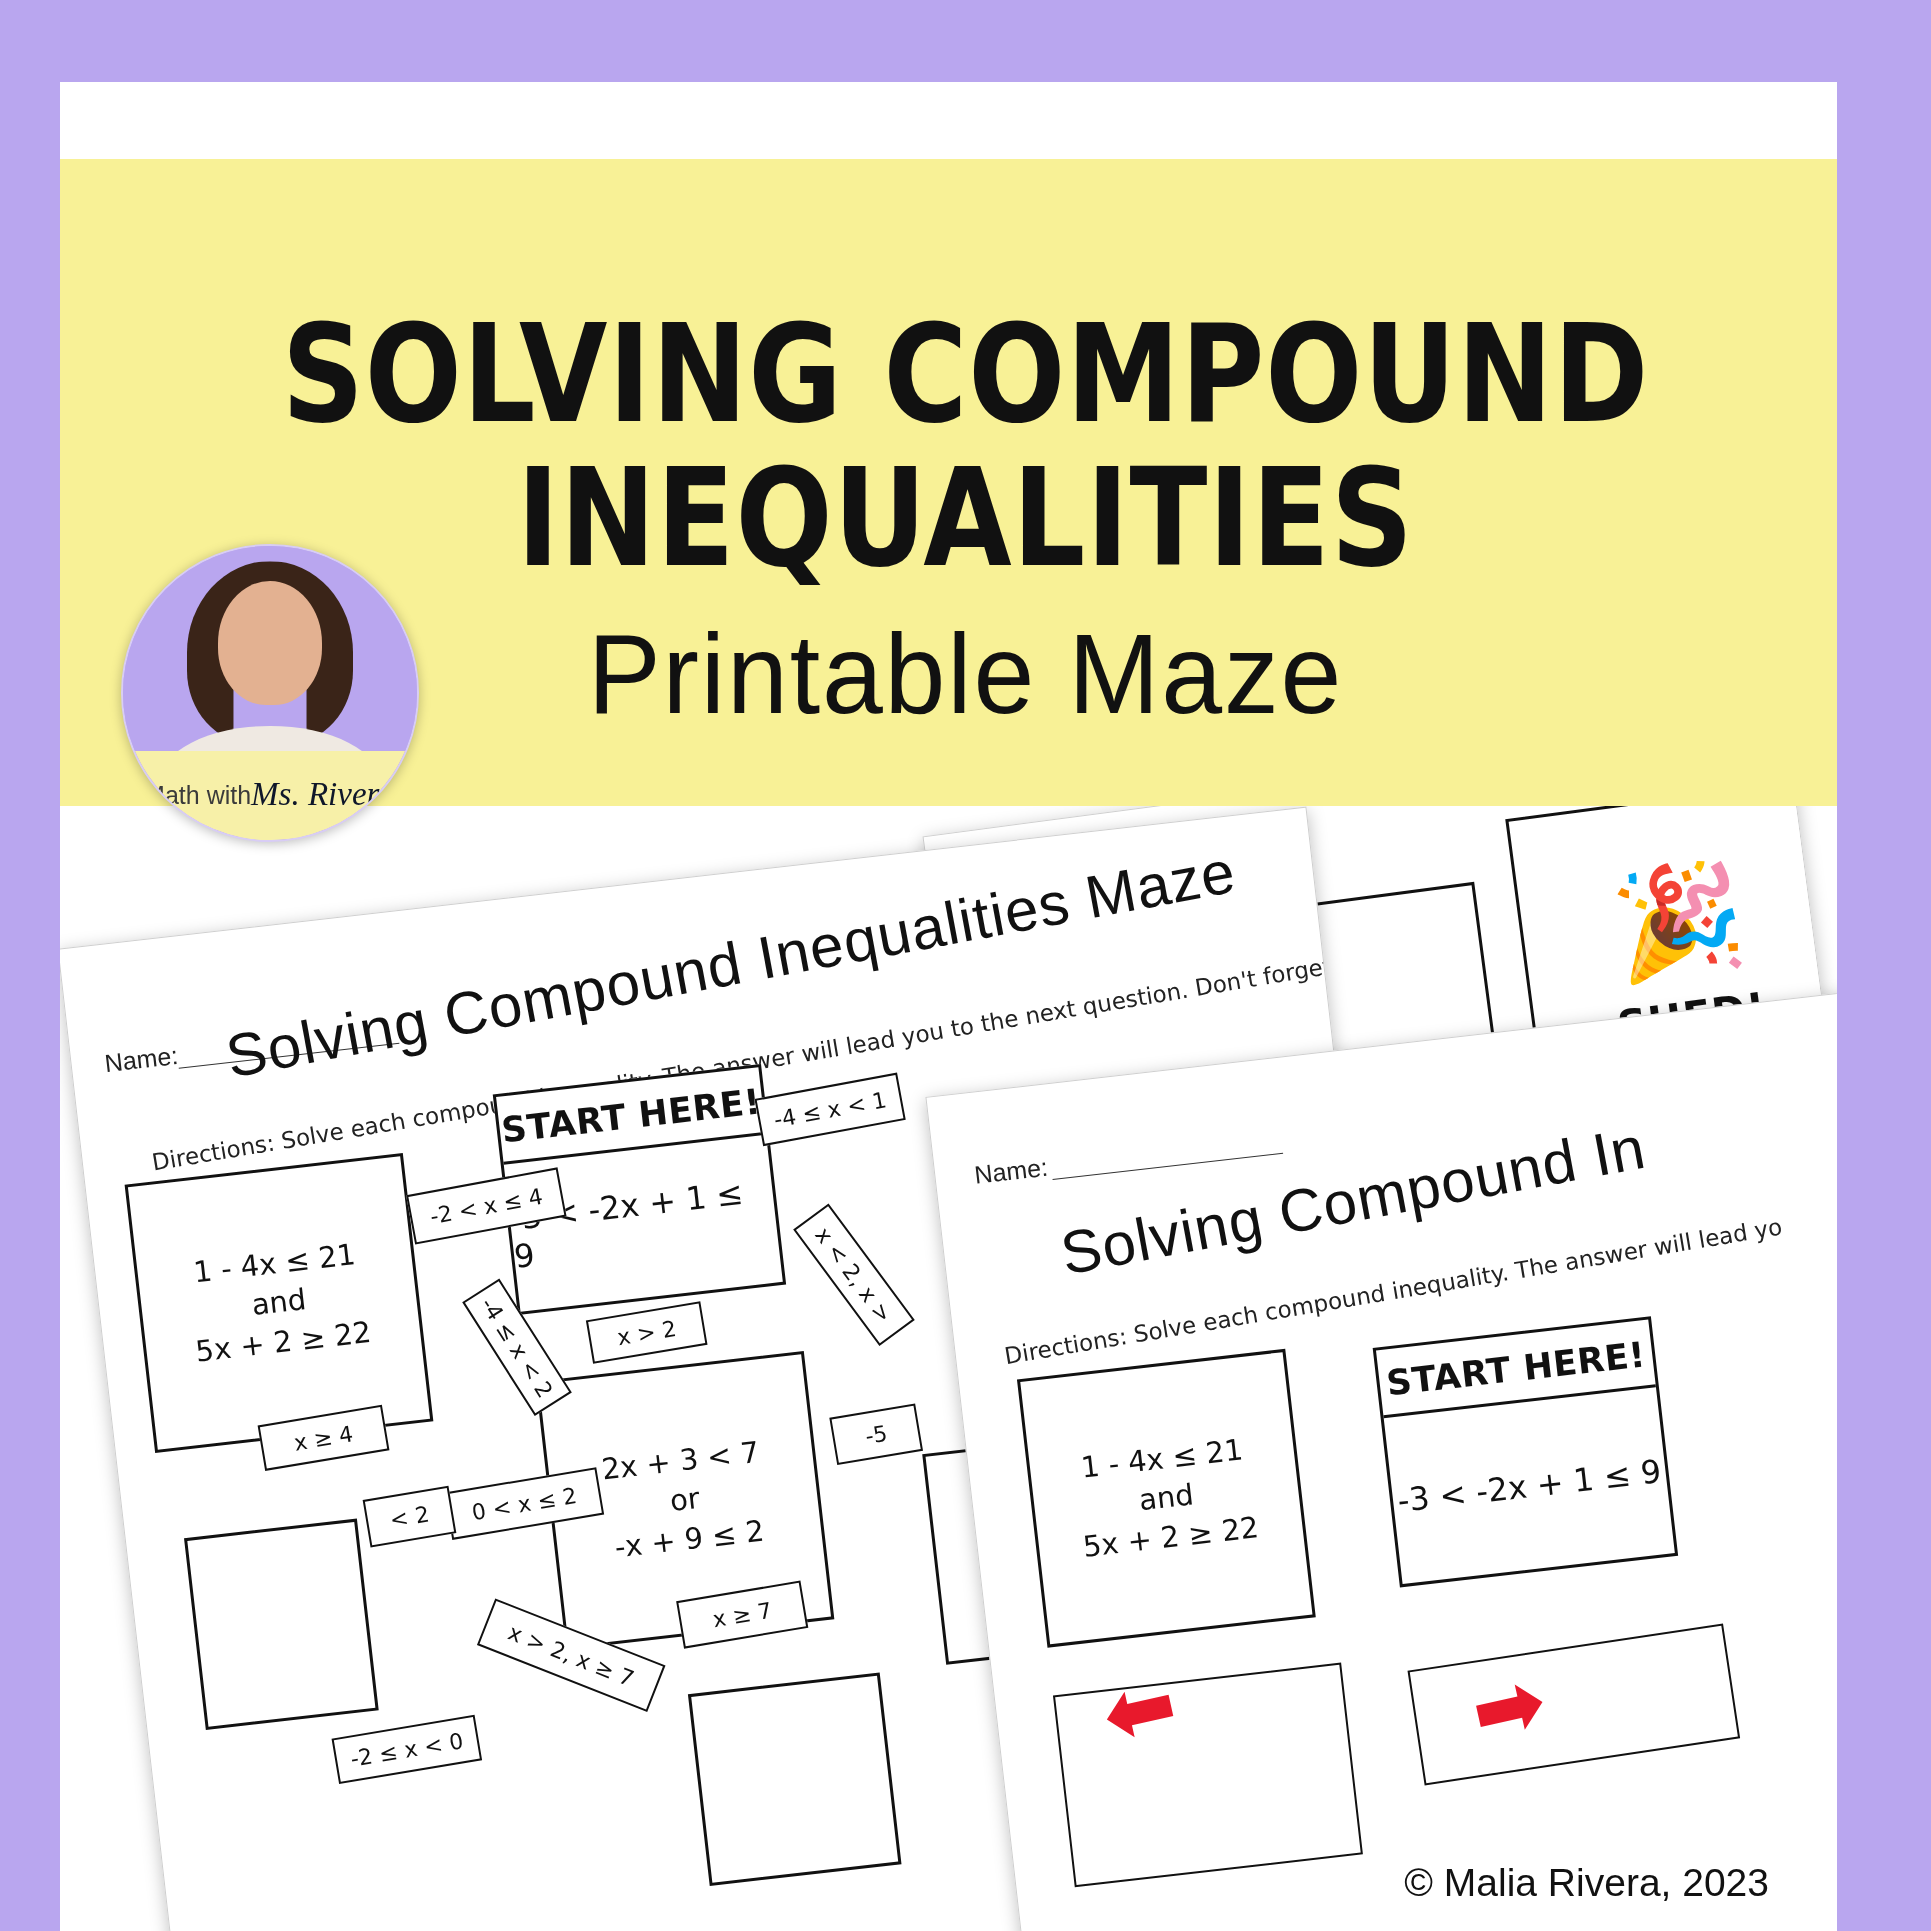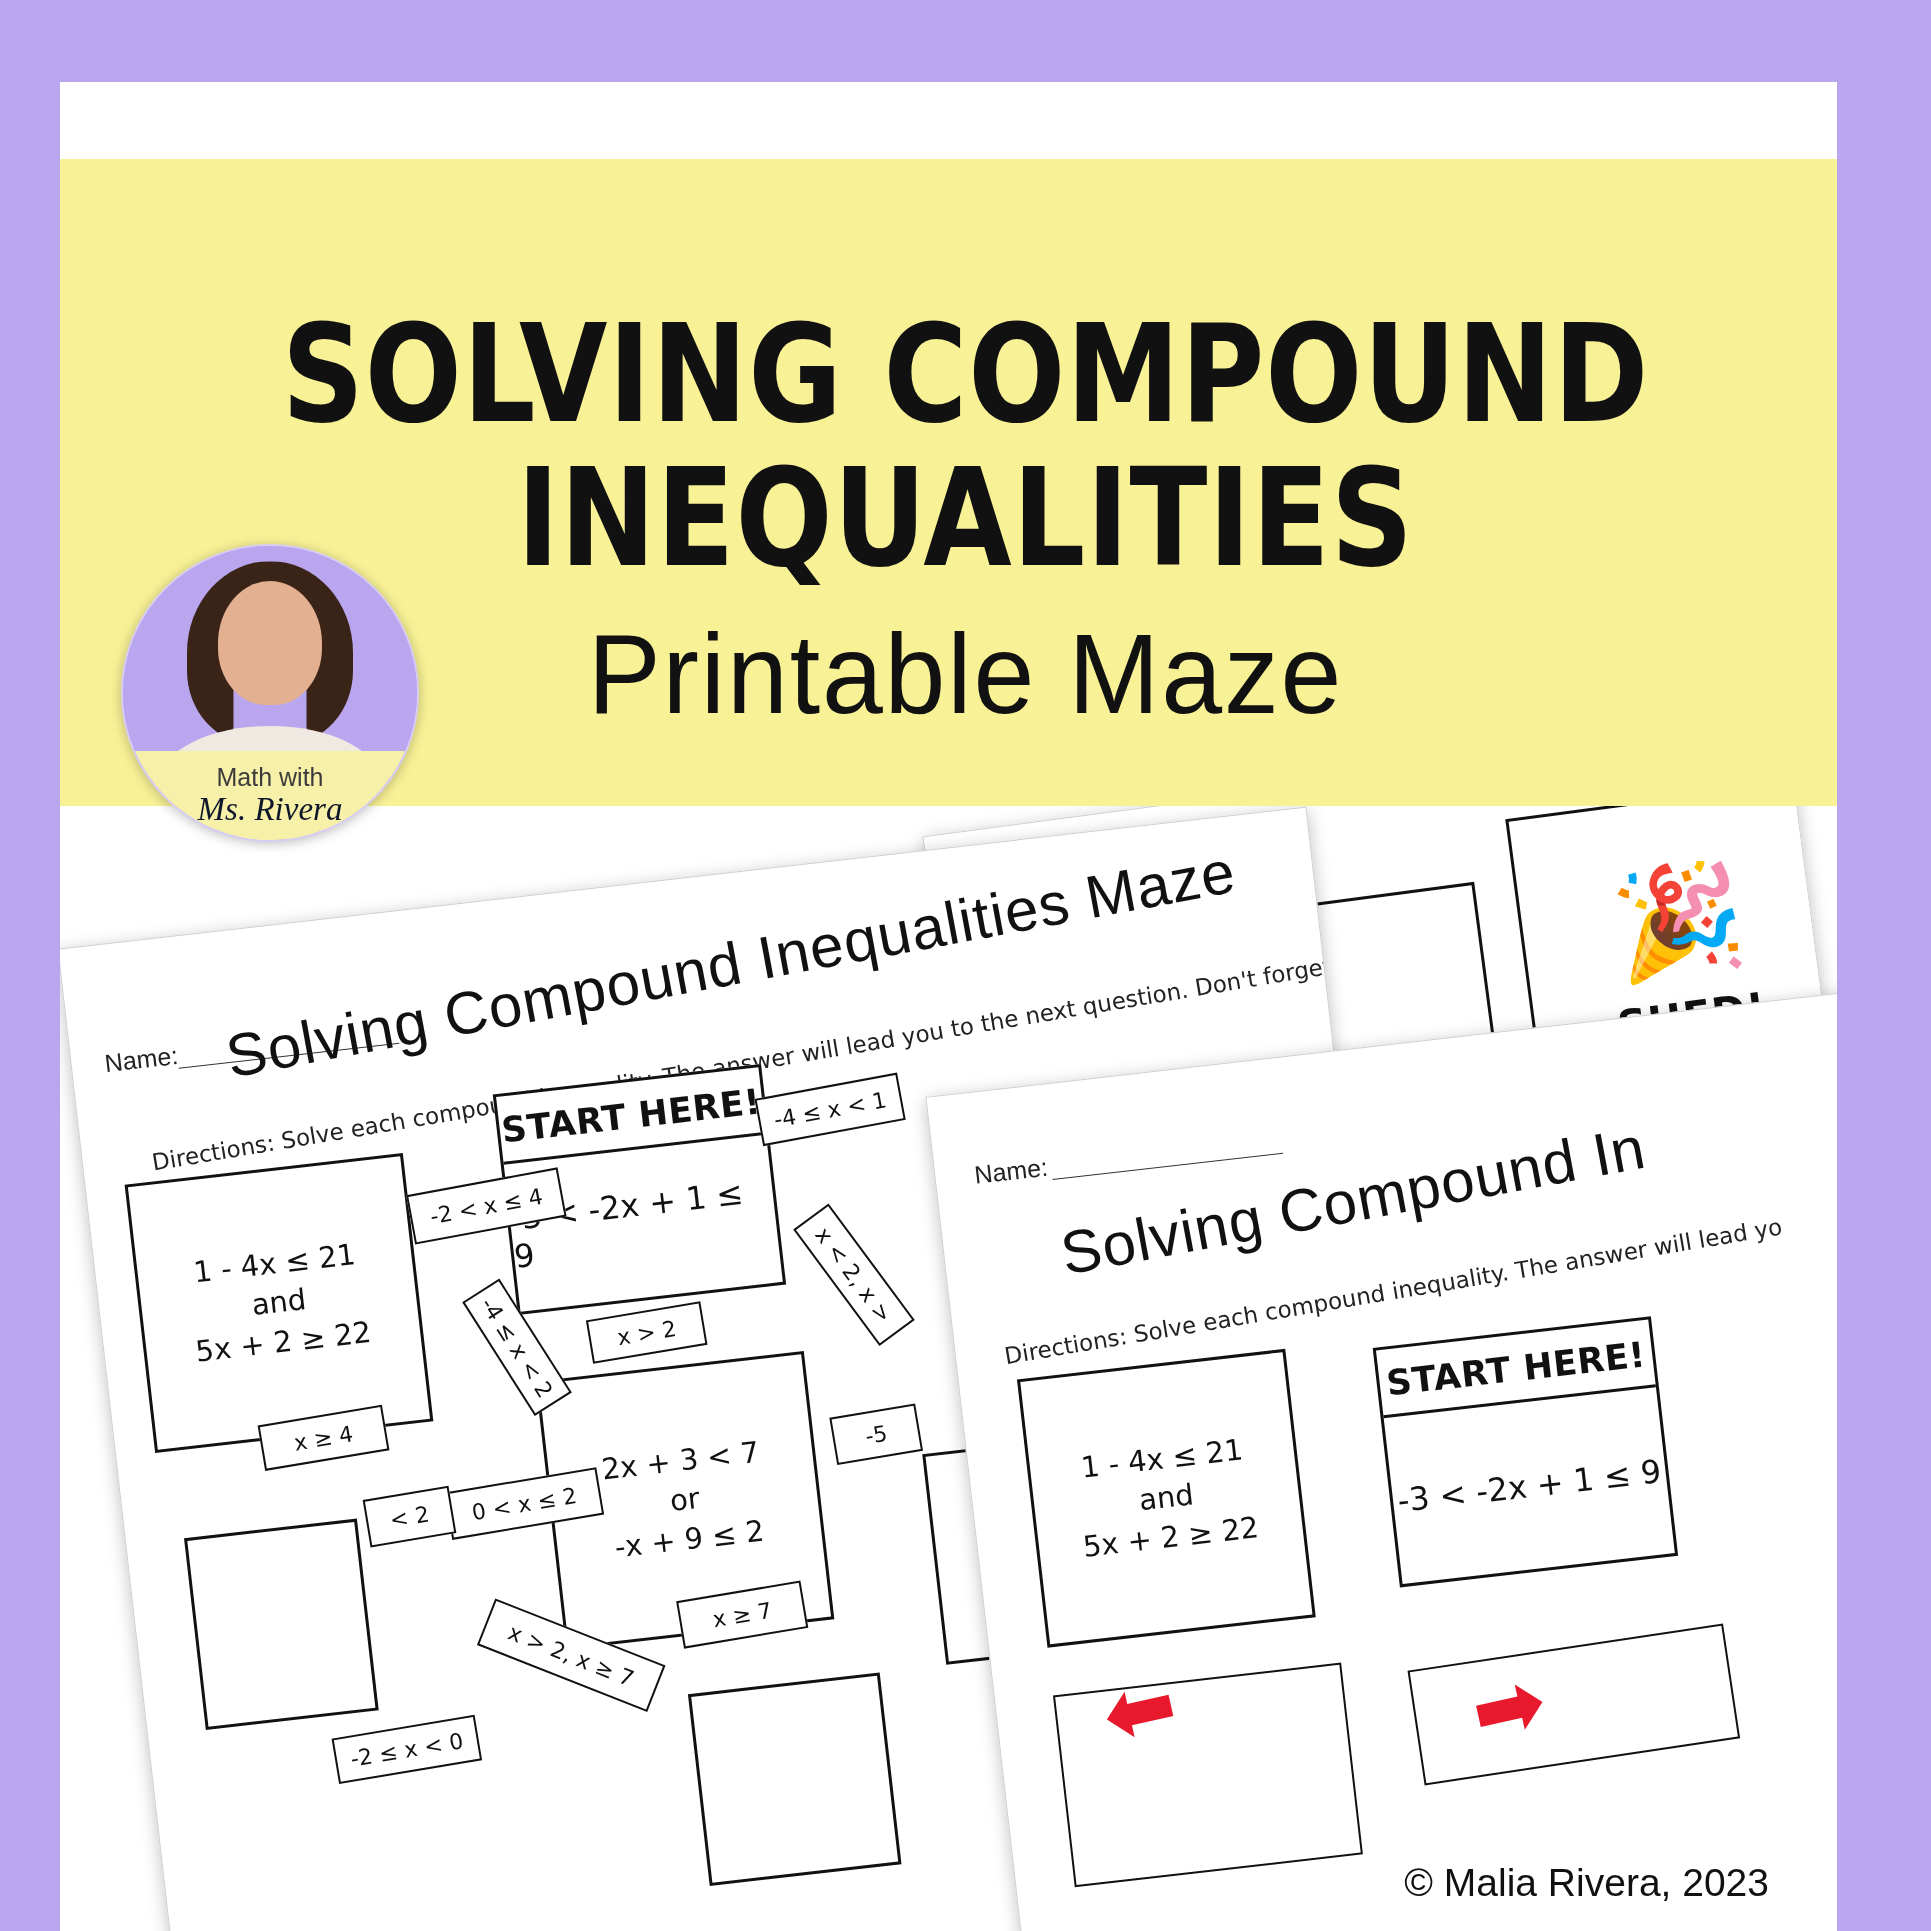--- a/index.html
+++ b/index.html
@@ -277,21 +277,21 @@
     border-radius: 52% 52% 0 0;
   }
   .av-strip {
     position: absolute;
     left: 0;
     bottom: 0;
     width: 100%;
     height: 89px;
     background: #f7f0a8;
     display: flex;
-    flex-direction: column;
+    flex-direction: row;
     align-items: center;
     justify-content: center;
   }
   .av-strip .l1 {
     font-family: "Liberation Sans", sans-serif;
     font-size: 25px;
     color: #3b3b3b;
   }
   .av-strip .l2 {
     font-family: "Liberation Serif", serif;

